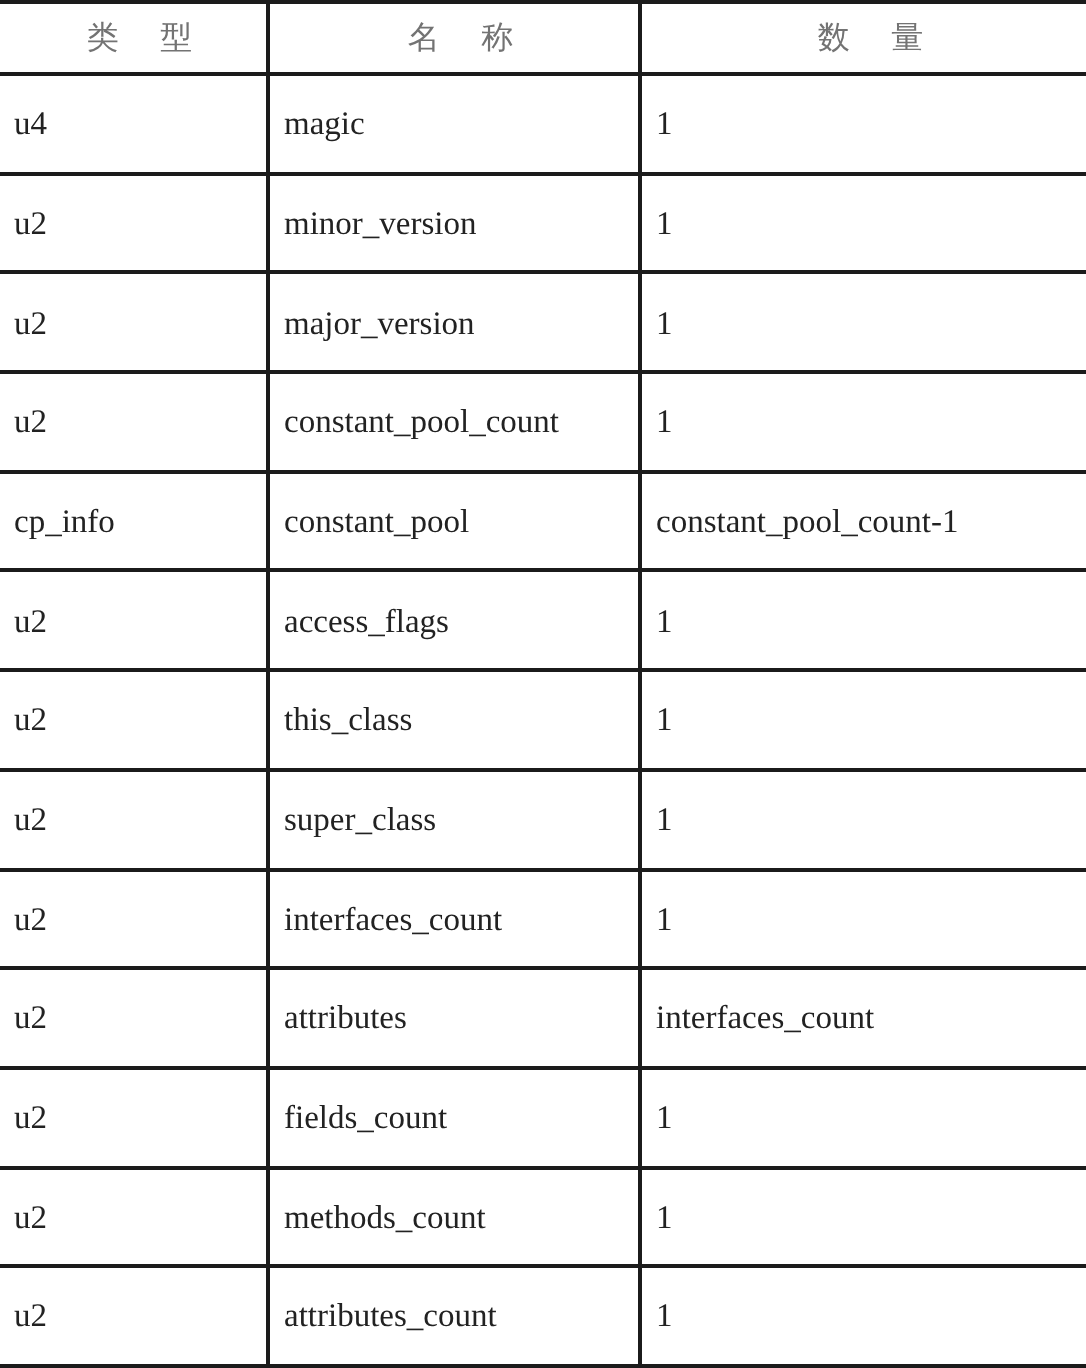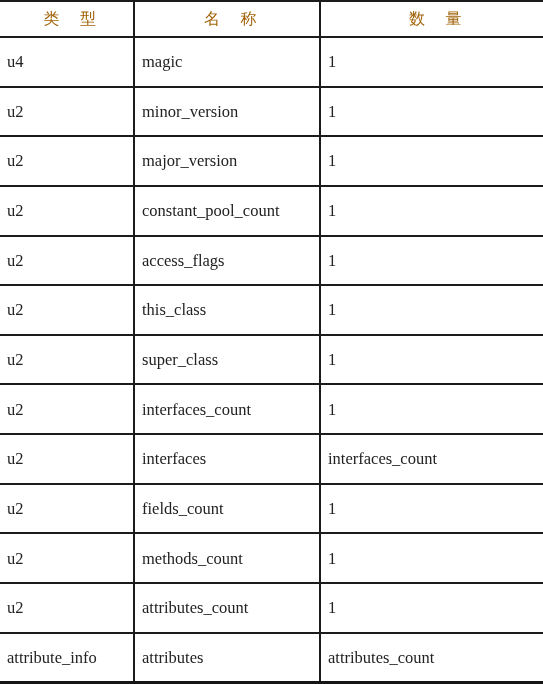--- a/index.html
+++ b/index.html
@@ -44,21 +44,21 @@
   
   tr.header-row {
     height: 36px;
   }
   tr.header-row th {
     text-align: center;
     padding-left: 0;
     font-size: 16px;
     font-family: "DejaVu Sans", "Liberation Sans", sans-serif;
     letter-spacing: 0.5px;
-    color: #a16207;
+    color: #737373;
   }
   tr.header-row th .cjk-head {
     display: inline-block;
   }
   tr.header-row th .cjk-gap {
     display: inline-block;
     width: 9px;
   }
 
   
@@ -137,20 +137,25 @@
         <td>u2</td>
         <td class="sep-left">major_version</td>
         <td class="sep-left">1</td>
       </tr>
       <tr class="data-row">
         <td>u2</td>
         <td class="sep-left">constant_pool_count</td>
         <td class="sep-left">1</td>
       </tr>
       <tr class="data-row">
+        <td>cp_info</td>
+        <td class="sep-left">constant_pool</td>
+        <td class="sep-left">constant_pool_count-1</td>
+      </tr>
+      <tr class="data-row">
         <td>u2</td>
         <td class="sep-left">access_flags</td>
         <td class="sep-left">1</td>
       </tr>
       <tr class="data-row">
         <td>u2</td>
         <td class="sep-left">this_class</td>
         <td class="sep-left">1</td>
       </tr>
       <tr class="data-row">
@@ -158,37 +163,32 @@
         <td class="sep-left">super_class</td>
         <td class="sep-left">1</td>
       </tr>
       <tr class="data-row">
         <td>u2</td>
         <td class="sep-left">interfaces_count</td>
         <td class="sep-left">1</td>
       </tr>
       <tr class="data-row">
         <td>u2</td>
-        <td class="sep-left">interfaces</td>
+        <td class="sep-left">attributes</td>
         <td class="sep-left">interfaces_count</td>
       </tr>
       <tr class="data-row">
         <td>u2</td>
         <td class="sep-left">fields_count</td>
         <td class="sep-left">1</td>
       </tr>
       <tr class="data-row">
         <td>u2</td>
         <td class="sep-left">methods_count</td>
         <td class="sep-left">1</td>
       </tr>
       <tr class="data-row">
         <td>u2</td>
         <td class="sep-left">attributes_count</td>
         <td class="sep-left">1</td>
       </tr>
-      <tr class="data-row last-row">
-        <td>attribute_info</td>
-        <td class="sep-left">attributes</td>
-        <td class="sep-left">attributes_count</td>
-      </tr>
     </tbody>
 </table>
 
 </body></html>

